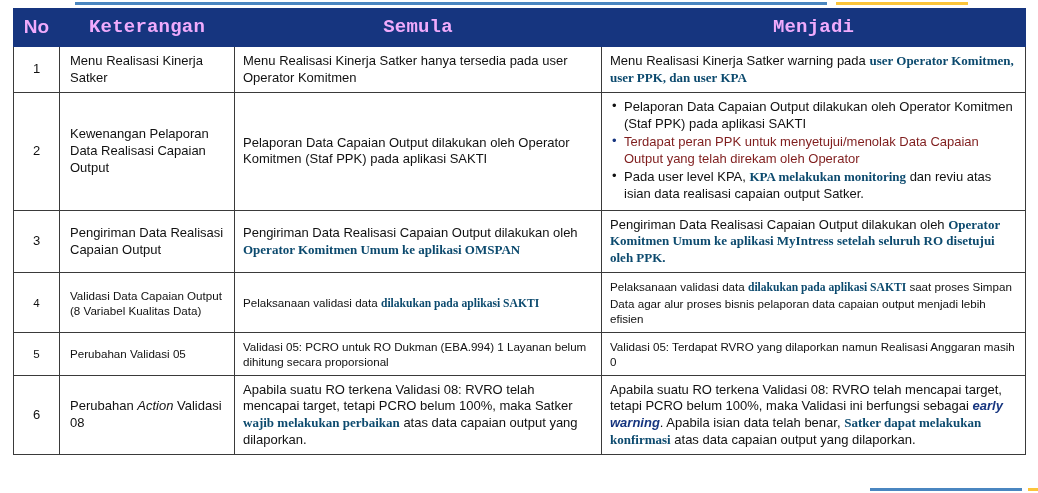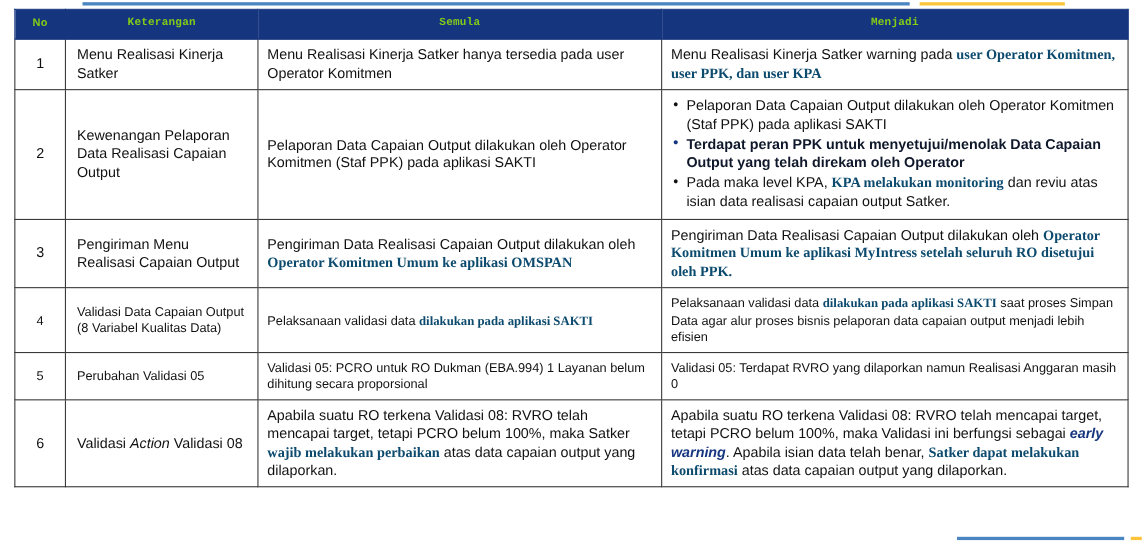--- a/index.html
+++ b/index.html
@@ -25,23 +25,23 @@
     border-collapse:collapse;
     table-layout:fixed;
   }
   col.c-no{width:46px;}
   col.c-ket{width:175px;}
   col.c-sem{width:367px;}
   col.c-men{width:424px;}
 
   thead th{
     background:#16357f;
-    color:#84cc16;
+    color:#f0abfc;
     font-weight:bold;
-    font-size:10px;
+    font-size:19px;
     text-align:center;
     padding:7px 4px 8px 4px;
     border:1px solid #16357f;
     letter-spacing:.2px;
   }
   thead th.sep{border-left:1px solid #ffffff;font-family:Liberation Mono, monospace;}
 
   tbody td{
     border:1px solid #3a3a3a;
     vertical-align:middle;
@@ -71,21 +71,21 @@
     padding-left:14px;
     margin:0 0 1px 0;
     line-height:1.3;
   }
   ul.bullets li:before{
     content:"\2022";
     position:absolute;left:2px;top:-1px;
     color:#111;
   }
   ul.bullets li.hl:before{color:#16357f;}
-  ul.bullets li.hl{color:#0f172a;font-weight:bold;}
+  ul.bullets li.hl{color:#7f1d1d;font-weight:normal;}
 </style>
 </head>
 <body>
 
 <div class="page">
 
   <div class="rule top-blue"></div>
   <div class="rule top-yellow"></div>
   <div class="rule bot-blue"></div>
   <div class="rule bot-yellow"></div>
@@ -115,48 +115,48 @@
       </tr>
 
       <tr class="r2">
         <td class="no">2</td>
         <td class="ket">Kewenangan Pelaporan Data Realisasi Capaian Output</td>
         <td>Pelaporan Data Capaian Output dilakukan oleh Operator Komitmen (Staf PPK) pada aplikasi SAKTI</td>
         <td>
           <ul class="bullets">
             <li>Pelaporan Data Capaian Output dilakukan oleh Operator Komitmen (Staf PPK) pada aplikasi SAKTI</li>
             <li class="hl">Terdapat peran PPK untuk menyetujui/menolak Data Capaian Output yang telah direkam oleh Operator</li>
-            <li><span>Pada maka level KPA, </span><b>KPA melakukan monitoring</b><span> dan reviu atas isian data realisasi capaian output Satker.</span></li>
+            <li><span>Pada user level KPA, </span><b>KPA melakukan monitoring</b><span> dan reviu atas isian data realisasi capaian output Satker.</span></li>
           </ul>
         </td>
       </tr>
 
       <tr class="r3">
         <td class="no">3</td>
-        <td class="ket">Pengiriman Menu Realisasi Capaian Output</td>
+        <td class="ket">Pengiriman Data Realisasi Capaian Output</td>
         <td><span>Pengiriman Data Realisasi Capaian Output dilakukan oleh </span><b>Operator Komitmen Umum ke aplikasi OMSPAN</b></td>
         <td><span>Pengiriman Data Realisasi Capaian Output dilakukan oleh </span><b>Operator Komitmen Umum ke aplikasi MyIntress setelah seluruh RO disetujui oleh PPK.</b></td>
       </tr>
 
       <tr class="r4">
         <td class="no">4</td>
         <td class="ket">Validasi Data Capaian Output (8 Variabel Kualitas Data)</td>
         <td><span>Pelaksanaan validasi data </span><b>dilakukan pada aplikasi SAKTI</b></td>
         <td><span>Pelaksanaan validasi data </span><b>dilakukan pada aplikasi SAKTI</b><span> saat proses Simpan Data agar alur proses bisnis pelaporan data capaian output menjadi lebih efisien</span></td>
       </tr>
 
       <tr class="r5">
         <td class="no">5</td>
         <td class="ket">Perubahan Validasi 05</td>
         <td>Validasi 05: PCRO untuk RO Dukman (EBA.994) 1 Layanan belum dihitung secara proporsional</td>
         <td>Validasi 05: Terdapat RVRO yang dilaporkan namun Realisasi Anggaran masih 0</td>
       </tr>
 
       <tr class="r6">
         <td class="no">6</td>
-        <td class="ket"><span>Validasi </span><span class="it">Action</span><span> Validasi 08</span></td>
+        <td class="ket"><span>Perubahan </span><span class="it">Action</span><span> Validasi 08</span></td>
         <td><span>Apabila suatu RO terkena Validasi 08: RVRO telah mencapai target, tetapi PCRO belum 100%, maka Satker </span><b>wajib melakukan perbaikan</b><span> atas data capaian output yang dilaporkan.</span></td>
         <td><span>Apabila suatu RO terkena Validasi 08: RVRO telah mencapai target, tetapi PCRO belum 100%, maka Validasi ini berfungsi sebagai </span><span class="bi">early warning</span><span>. Apabila isian data telah benar, </span><b>Satker dapat melakukan konfirmasi</b><span> atas data capaian output yang dilaporkan.</span></td>
       </tr>
 
     </tbody>
   </table>
 </div>
 
 </body></html>

